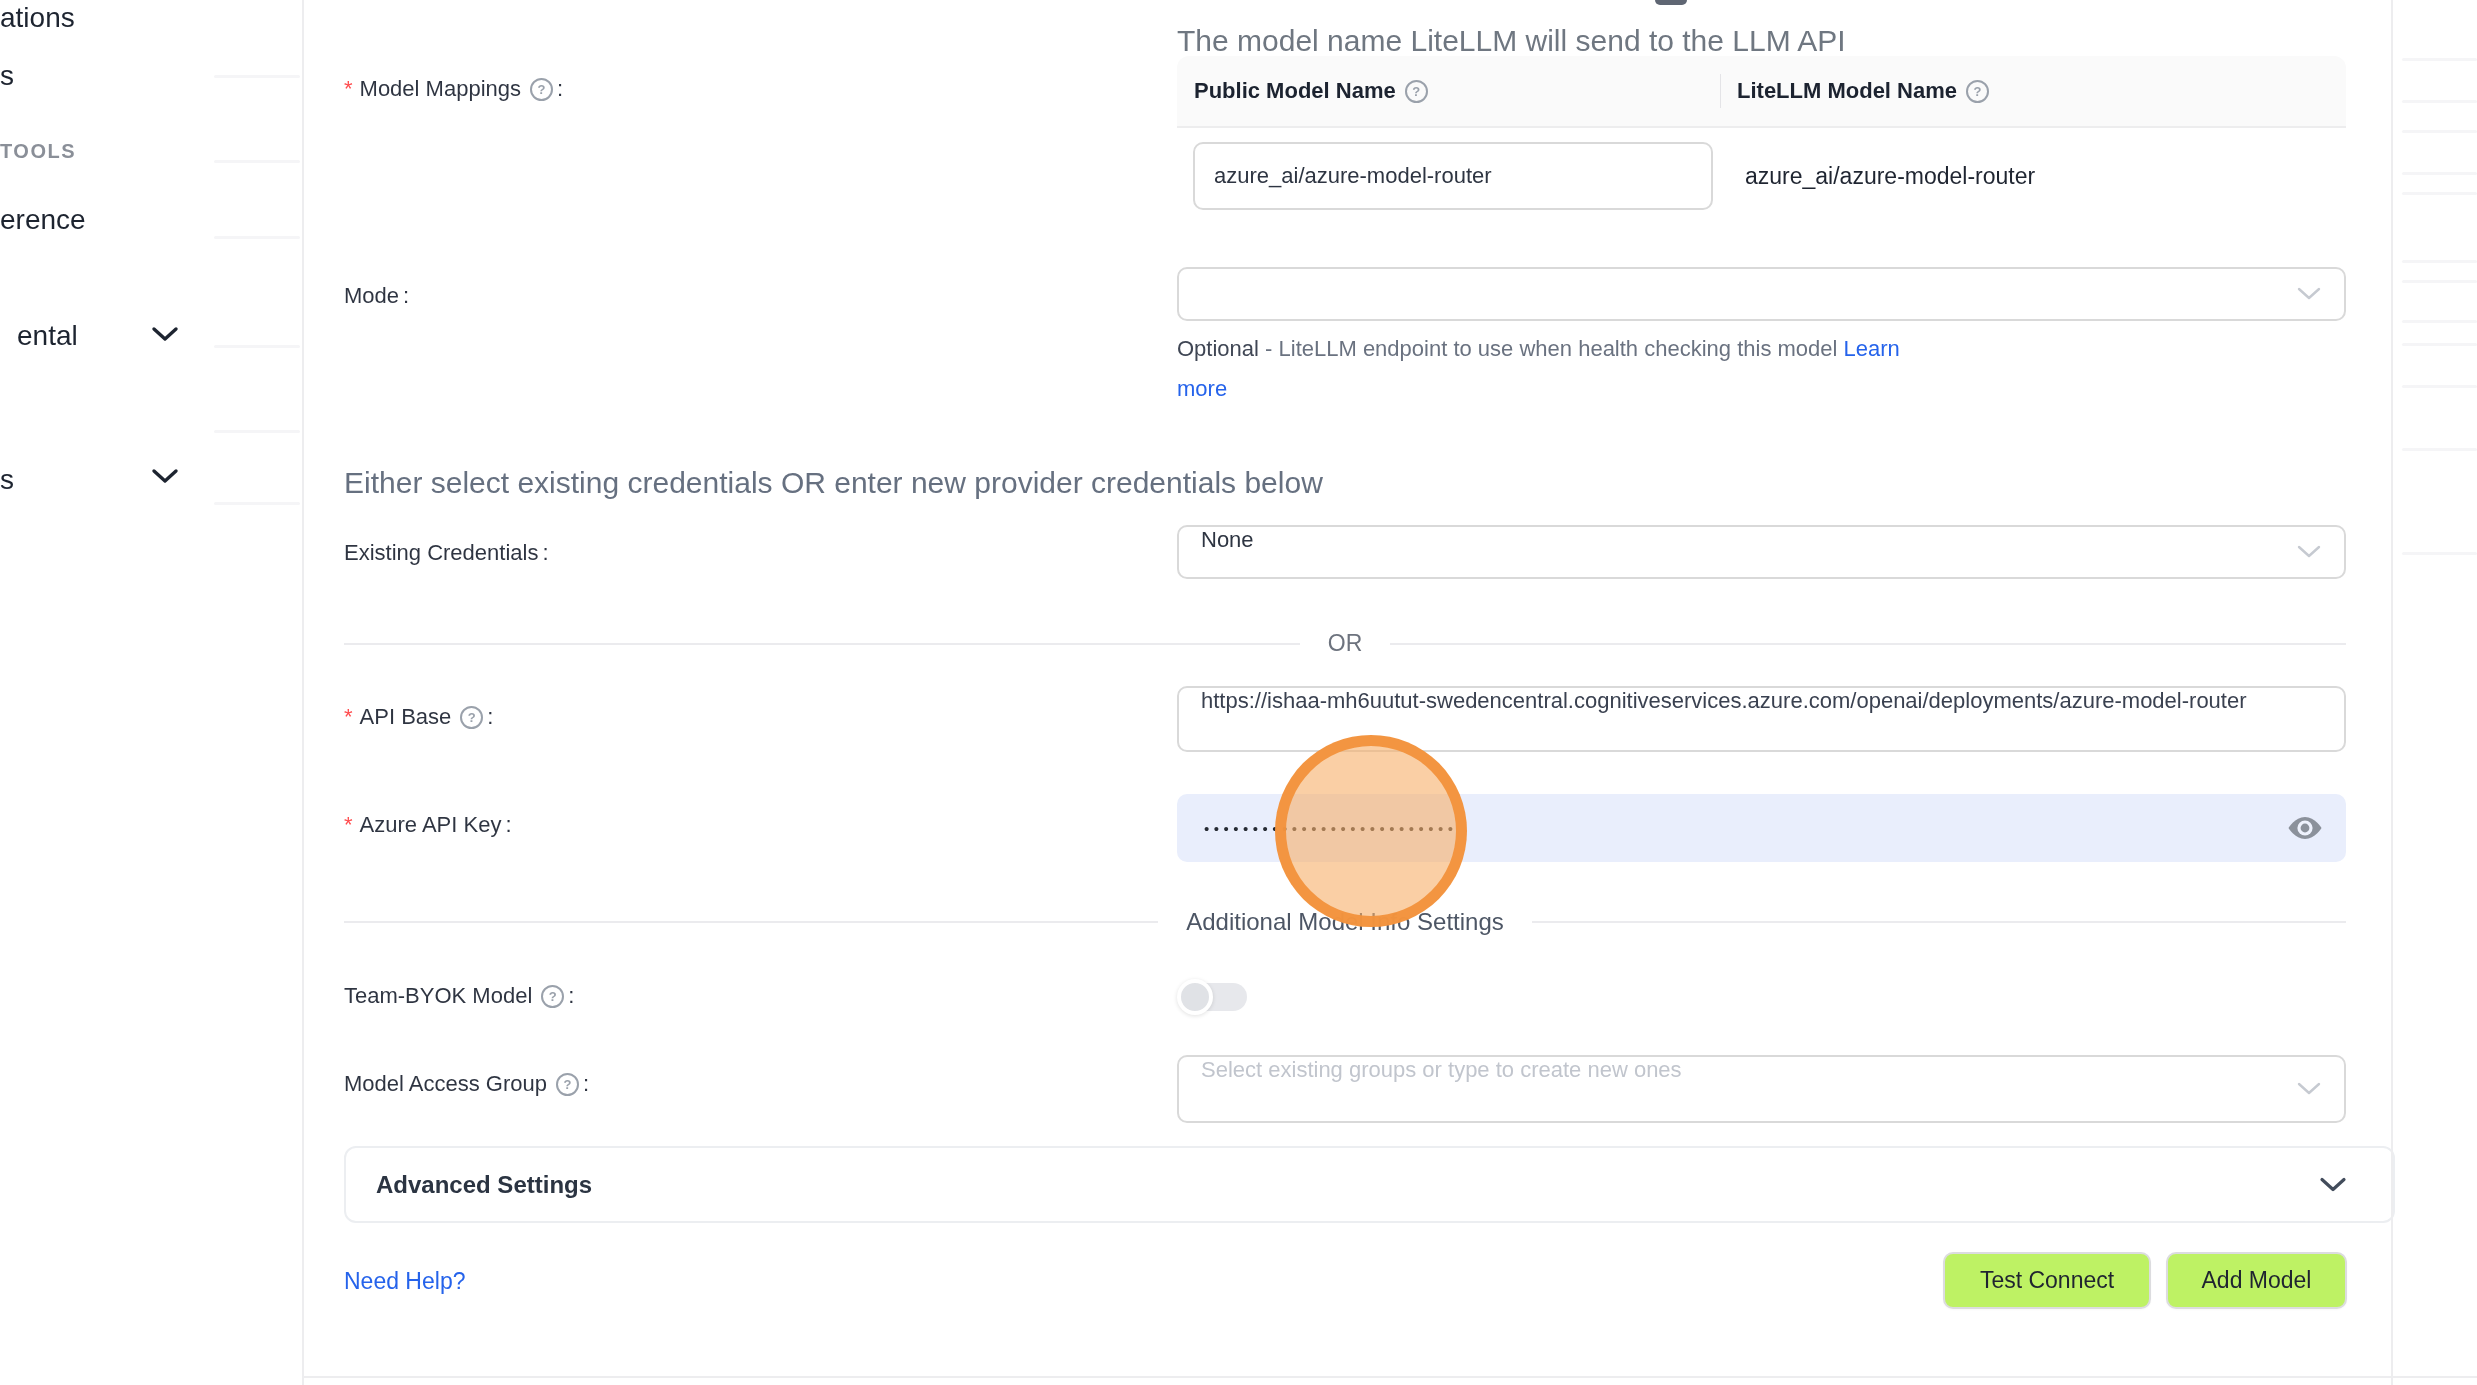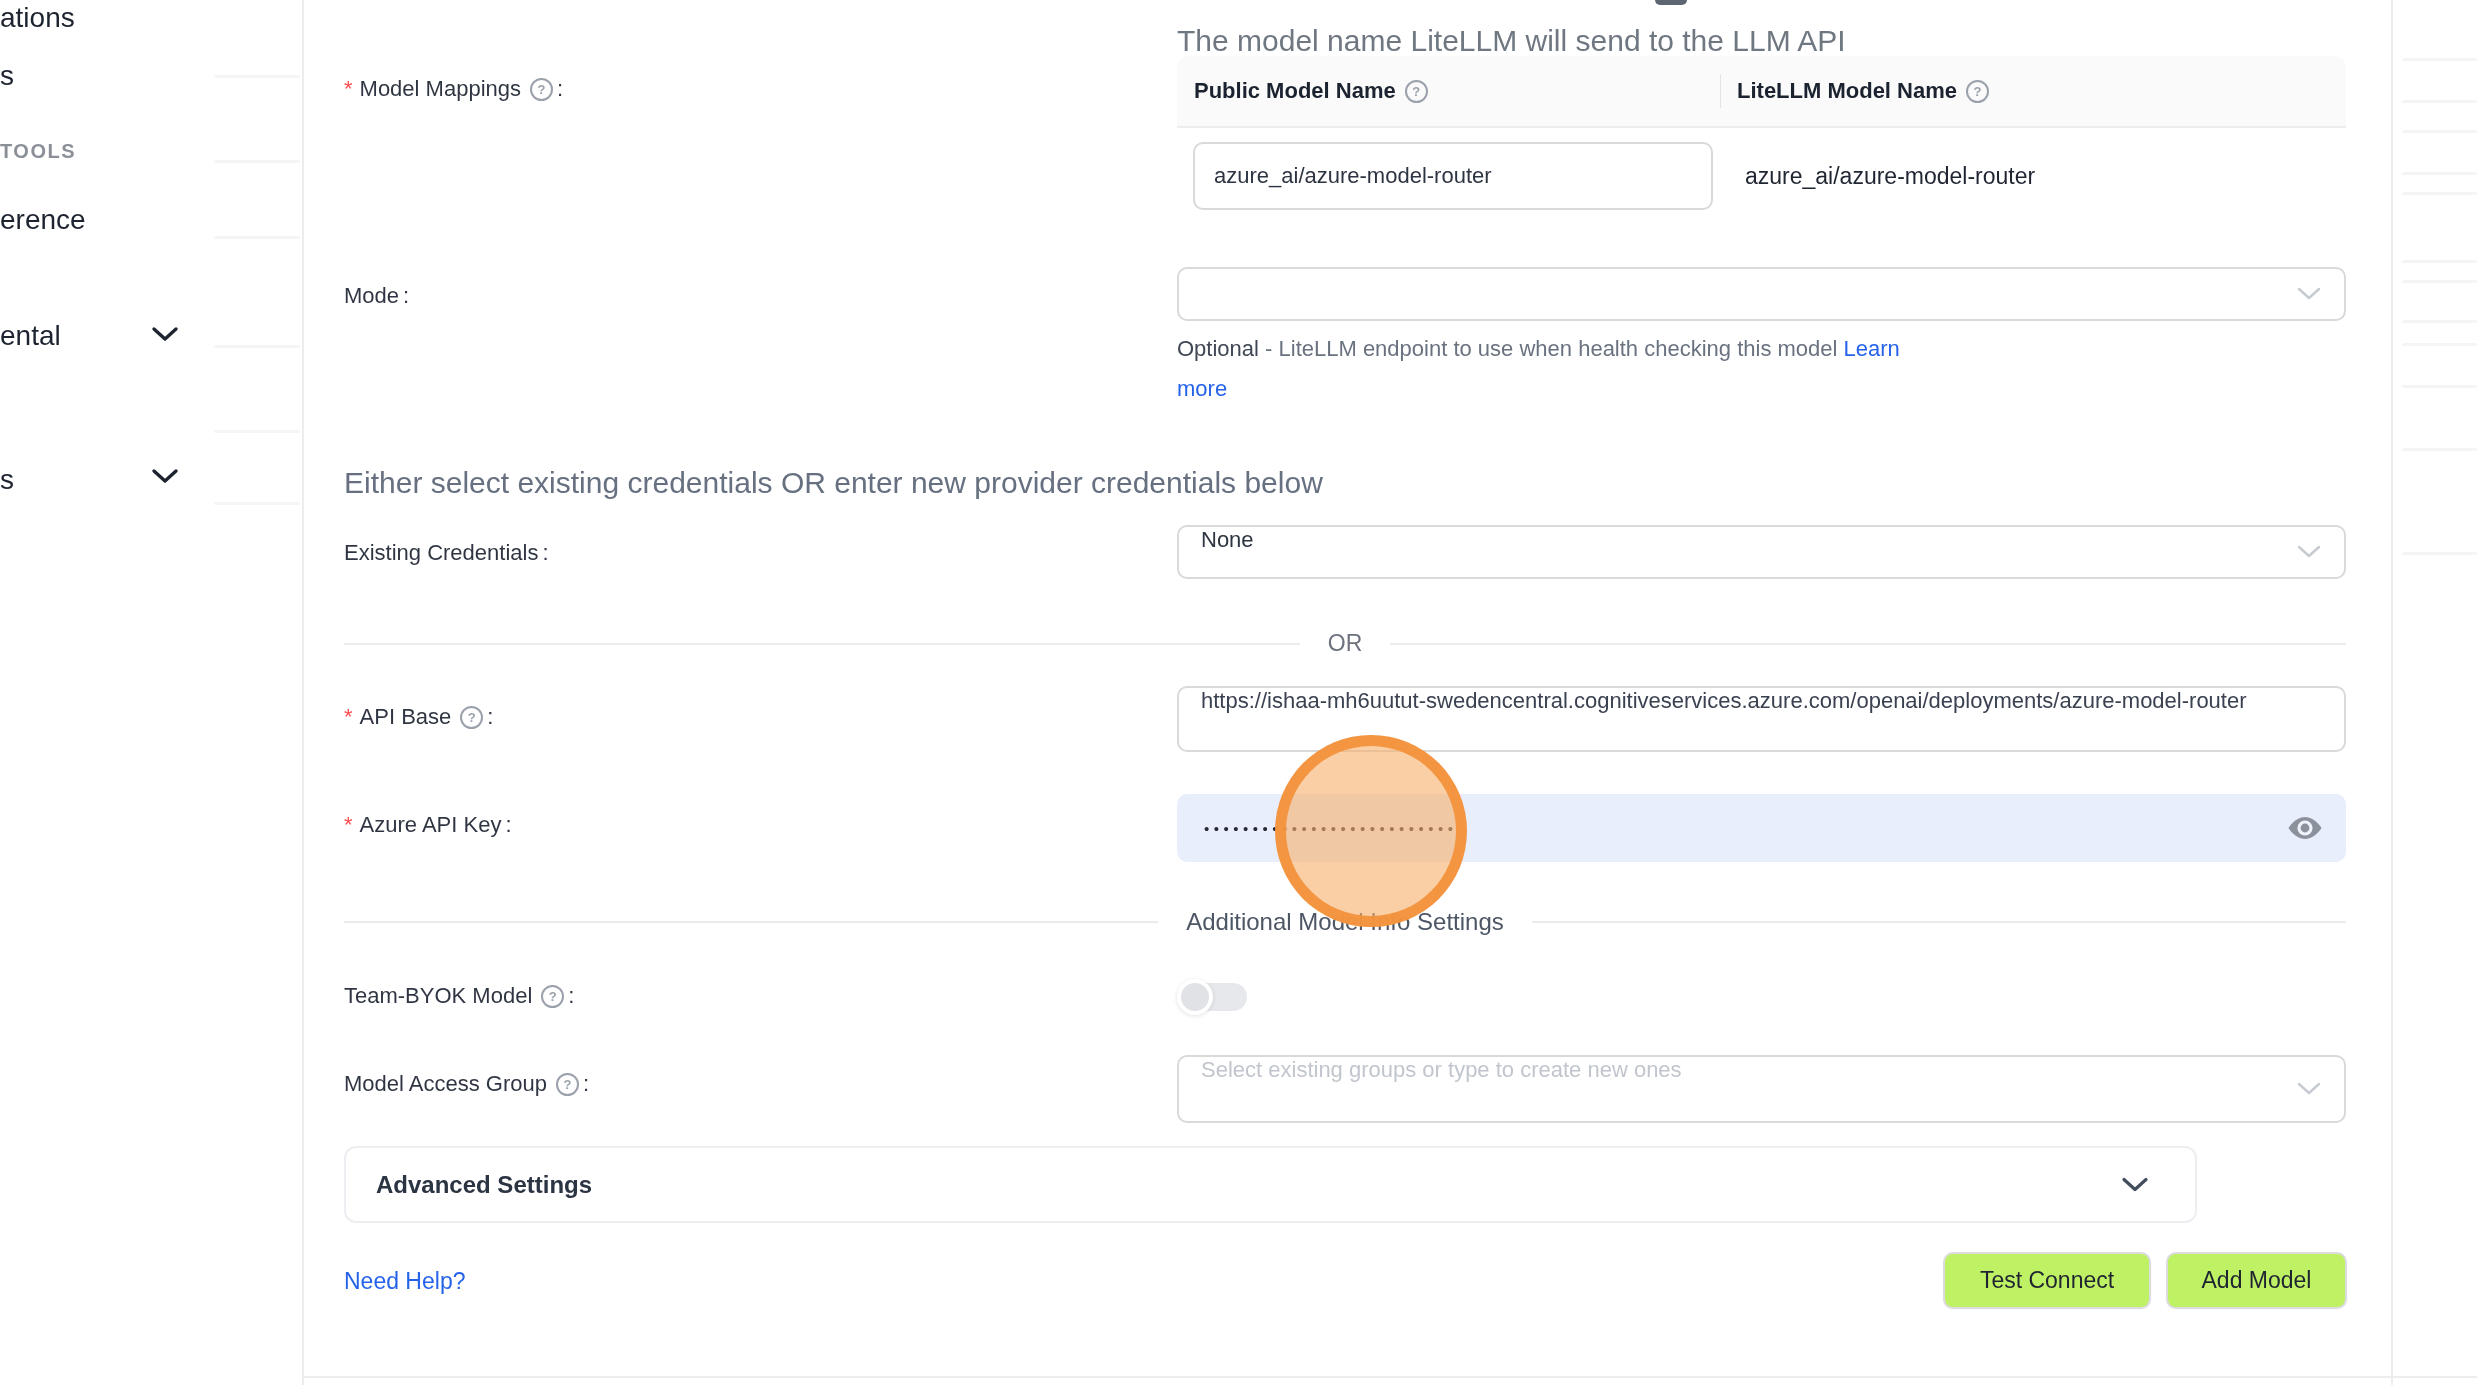--- a/index.html
+++ b/index.html
@@ -58,21 +58,21 @@
     border:11px solid rgba(242,146,60,0.95);background:rgba(247,175,105,0.60);box-sizing:border-box;z-index:6;}
 
   
   .toggle{position:absolute;left:1177px;top:979px;width:72px;height:36px;}
   .toggle .track{position:absolute;left:4px;top:4px;width:66px;height:28px;background:#e7e8ec;border-radius:14px;}
   .toggle .knob{position:absolute;left:0;top:0;width:36px;height:36px;border-radius:50%;background:#e0e2e6;border:4px solid #fff;box-sizing:border-box;box-shadow:0 1px 4px rgba(0,0,0,0.12);}
 
   .placeholder{color:#c1c5cd !important;}
 
   
-  .adv{position:absolute;left:344px;top:1146px;width:1853px;height:77px;border:2px solid #eceef1;border-radius:12px;box-sizing:border-box;background:#fff;display:flex;align-items:center;}
+  .adv{position:absolute;left:344px;top:1146px;width:2051px;height:77px;border:2px solid #eceef1;border-radius:12px;box-sizing:border-box;background:#fff;display:flex;align-items:center;}
   .adv .title{margin-left:30px;font-size:24px;font-weight:700;color:#2b3442;}
 
   .btn{position:absolute;top:1252px;height:57px;background:#bef264;border:2px solid #dcdcdf;border-radius:10px;box-sizing:border-box;
     display:flex;align-items:center;justify-content:center;font-size:23px;color:#1f2430;box-shadow:0 1px 2px rgba(0,0,0,0.03);cursor:pointer;}
 
   .sliver{position:absolute;left:1655px;top:0;width:32px;height:5px;background:#5f6673;border-radius:0 0 5px 5px;}
 </style>
 </head>
 <body>
 
@@ -82,21 +82,21 @@
   <div class="faint" style="left:214px;top:160px;width:86px;"></div>
   <div class="faint" style="left:214px;top:236px;width:86px;"></div>
   <div class="faint" style="left:214px;top:345px;width:86px;"></div>
   <div class="faint" style="left:214px;top:430px;width:86px;"></div>
   <div class="faint" style="left:214px;top:502px;width:86px;"></div>
 
   <div class="side-item" style="top:2px;">ations</div>
   <div class="side-item" style="top:60px;">s</div>
   <div class="side-section" style="top:140px;">TOOLS</div>
   <div class="side-item" style="top:204px;">erence</div>
-  <div class="side-item" style="top:320px;">ental</div>
+  <div class="side-item" style="top:320px;padding-left:17px;">ental</div>
   <svg class="side-chev" style="left:150px;top:324px;" width="30" height="20">
     <polyline points="4,5 15,15 26,5" fill="none" stroke="#1d2430" stroke-width="3.4" stroke-linecap="round" stroke-linejoin="round"></polyline>
   </svg>
   <div class="side-item" style="top:464px;">s</div>
   <svg class="side-chev" style="left:150px;top:466px;" width="30" height="20">
     <polyline points="4,5 15,15 26,5" fill="none" stroke="#1d2430" stroke-width="3.4" stroke-linecap="round" stroke-linejoin="round"></polyline>
   </svg>
 
   <div class="vline" style="left:302px;"></div>
 

